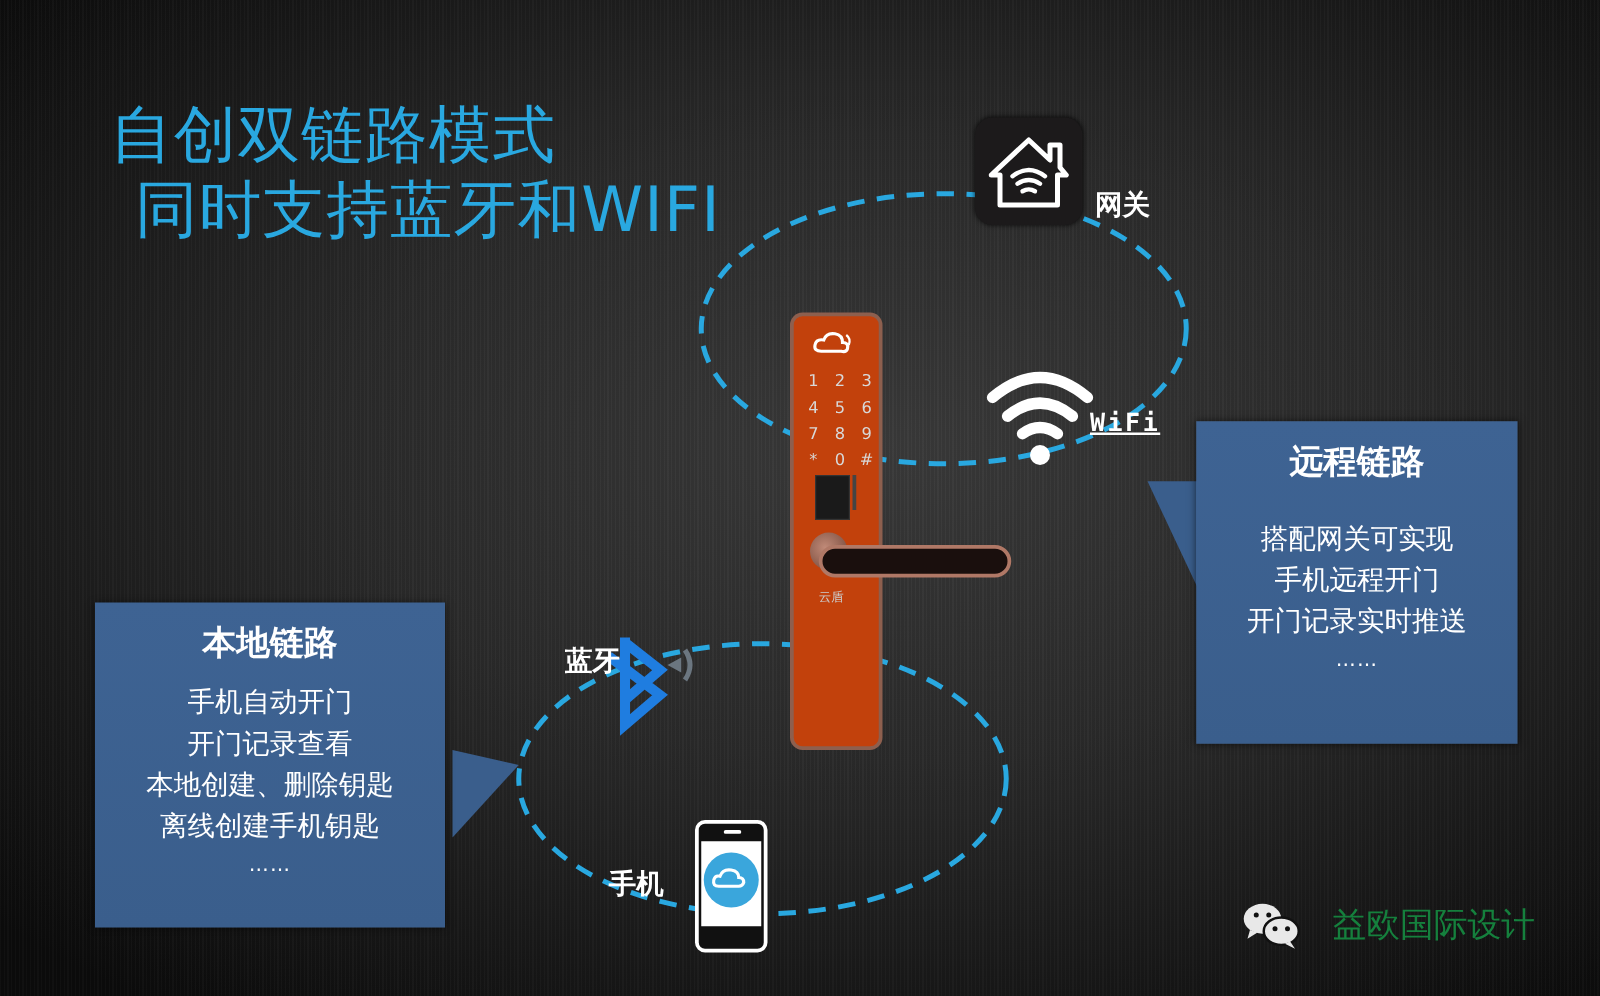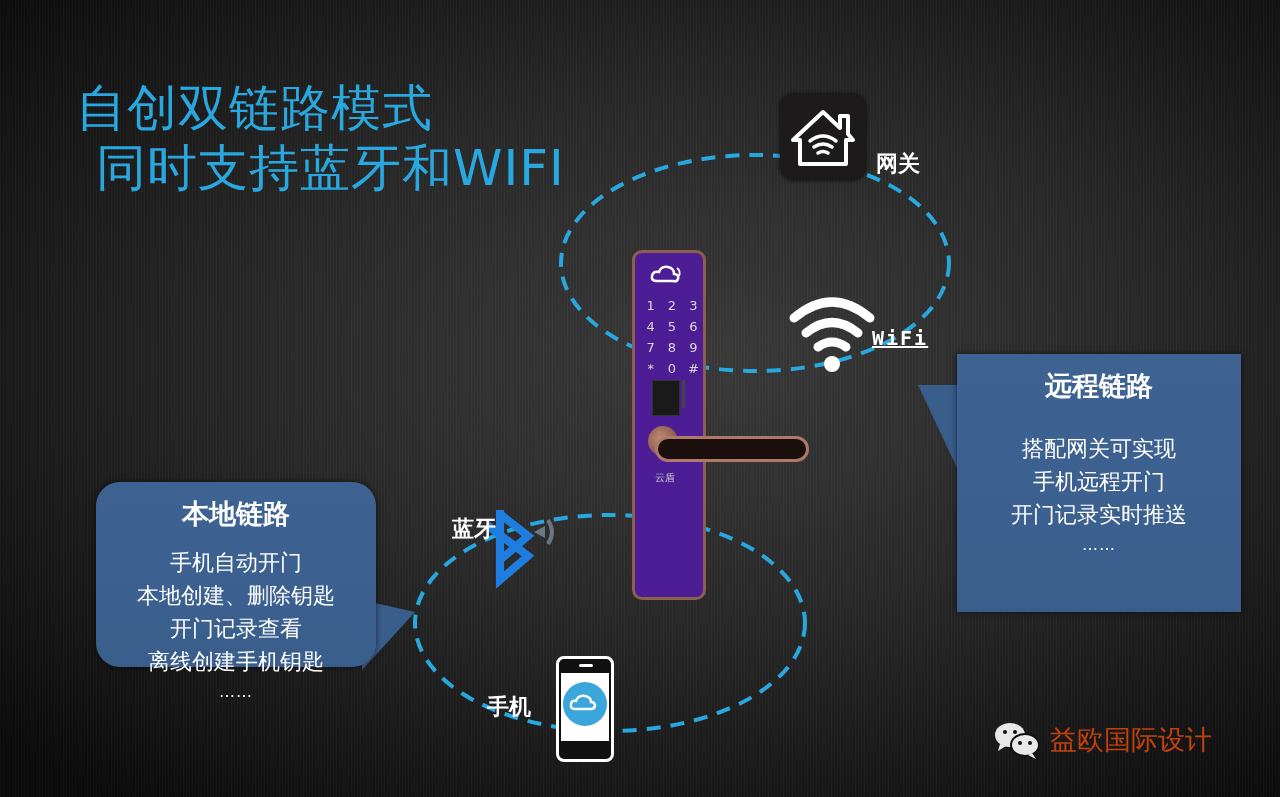--- a/index.html
+++ b/index.html
@@ -2,32 +2,32 @@
 <html><head>
 <meta charset="utf-8">
 <style>
   html,body{margin:0;padding:0;}
   body{width:1280px;height:797px;overflow:hidden;position:relative;
     background:radial-gradient(ellipse 75% 70% at 55% 45%, #3a3a3a 0%, #2a2a2a 45%, #141414 85%, #0b0b0b 100%);
     font-family:"DejaVu Sans","Liberation Sans",sans-serif;}
   .stripes{position:absolute;inset:0;
     background:repeating-linear-gradient(90deg, rgba(255,255,255,0.025) 0 1px, rgba(0,0,0,0.04) 1px 3px);
     pointer-events:none;}
-  .title{position:absolute;left:76px;color:#29a8e0;font-size:50px;line-height:56px;font-weight:400;letter-spacing:1px;white-space:nowrap;}
+  .title{position:absolute;left:88px;color:#29a8e0;font-size:50px;line-height:56px;font-weight:400;letter-spacing:1px;white-space:nowrap;}
   .t1{top:80px;} .t2{top:140px;margin-left:20px;}
   svg.overlay{position:absolute;left:0;top:0;}
   .label{position:absolute;color:#fff;font-size:22px;font-weight:bold;white-space:nowrap;}
   .callout{position:absolute;background:linear-gradient(180deg,#3e6393 0%,#3a5e8c 100%);color:#fff;text-align:center;box-shadow:0 0 6px rgba(0,0,0,0.6);}
   .callout .ctitle{font-size:27px;font-weight:bold;margin-top:14px;}
   .callout .lines{margin-top:28px;font-size:22px;line-height:33px;}
   .callout .dots{font-size:16px;letter-spacing:1px;margin-top:4px;}
   .gateway{position:absolute;left:780px;top:94px;width:86px;height:86px;border-radius:14px;background:#1c1a1b;box-shadow:0 0 4px rgba(0,0,0,0.8);}
-  .lock{position:absolute;left:632px;top:250px;width:74px;height:350px;border-radius:10px;background:#4c1d95;border:3px solid #8d5f4e;box-sizing:border-box;}
+  .lock{position:absolute;left:632px;top:250px;width:74px;height:350px;border-radius:10px;background:#c2410c;border:3px solid #8d5f4e;box-sizing:border-box;}
   .keypad{position:absolute;left:640px;top:298px;width:64px;display:grid;grid-template-columns:repeat(3,1fr);row-gap:6px;color:#d8d8d8;font-size:13px;text-align:center;}
-  .footer{position:absolute;left:992px;top:720px;display:flex;align-items:center;gap:8px;color:#c2410c;font-size:27px;}
+  .footer{position:absolute;left:992px;top:720px;display:flex;align-items:center;gap:24px;color:#15803d;font-size:27px;}
   .phone{position:absolute;left:556px;top:656px;width:58px;height:106px;border:3px solid #fff;border-radius:8px;background:#111;box-sizing:border-box;}
   .phone .screen{position:absolute;left:2px;right:2px;top:14px;bottom:18px;background:#fff;}
 </style>
 </head>
 <body>
 
 <div class="stripes"></div>
 
 <div class="title t1">自创双链路模式</div>
 <div class="title t2">同时支持蓝牙和WIFI</div>
@@ -97,36 +97,36 @@
   <div style="position:absolute;left:20px;top:5px;width:14px;height:3px;background:#fff;border-radius:2px;"></div>
   <div class="screen">
     <svg width="48" height="70">
       <circle cx="24" cy="31" r="22" fill="#3aa6dc"></circle>
       <path d="M14,36 Q9,36 10,31 Q11,27 15,28 Q17,22 24,23 Q30,24 30,29 Q34,29 34,33 Q33,36 30,36 Z" fill="none" stroke="#fff" stroke-width="2.5"></path>
     </svg>
   </div>
 </div>
 <div class="label" style="left:487px;top:692px;">手机</div>
 
-<div class="callout" style="left:957px;top:354px;width:284px;height:258px;">
+<div class="callout" style="left:957px;top:337px;width:257px;height:258px;">
   <div class="ctitle">远程链路</div>
   <div class="lines">
     <div>搭配网关可实现</div>
     <div>手机远程开门</div>
     <div>开门记录实时推送</div>
   </div>
   <div class="dots">……</div>
 </div>
 
-<div class="callout" style="left:96px;top:482px;width:280px;height:185px;border-radius:24px;">
+<div class="callout" style="left:76px;top:482px;width:280px;height:260px;">
   <div class="ctitle">本地链路</div>
   <div class="lines" style="margin-top:14px;">
     <div>手机自动开门</div>
+    <div>开门记录查看</div>
     <div>本地创建、删除钥匙</div>
-    <div>开门记录查看</div>
     <div>离线创建手机钥匙</div>
   </div>
   <div class="dots">……</div>
 </div>
 
 <div class="footer">
   <svg width="50" height="40">
     <ellipse cx="18" cy="15" rx="15" ry="12" fill="#e8e8e8"></ellipse>
     <polygon points="8,24 6,31 14,26" fill="#e8e8e8"></polygon>
     <ellipse cx="33" cy="25" rx="14" ry="11" fill="#e8e8e8" stroke="#111" stroke-width="2"></ellipse>

